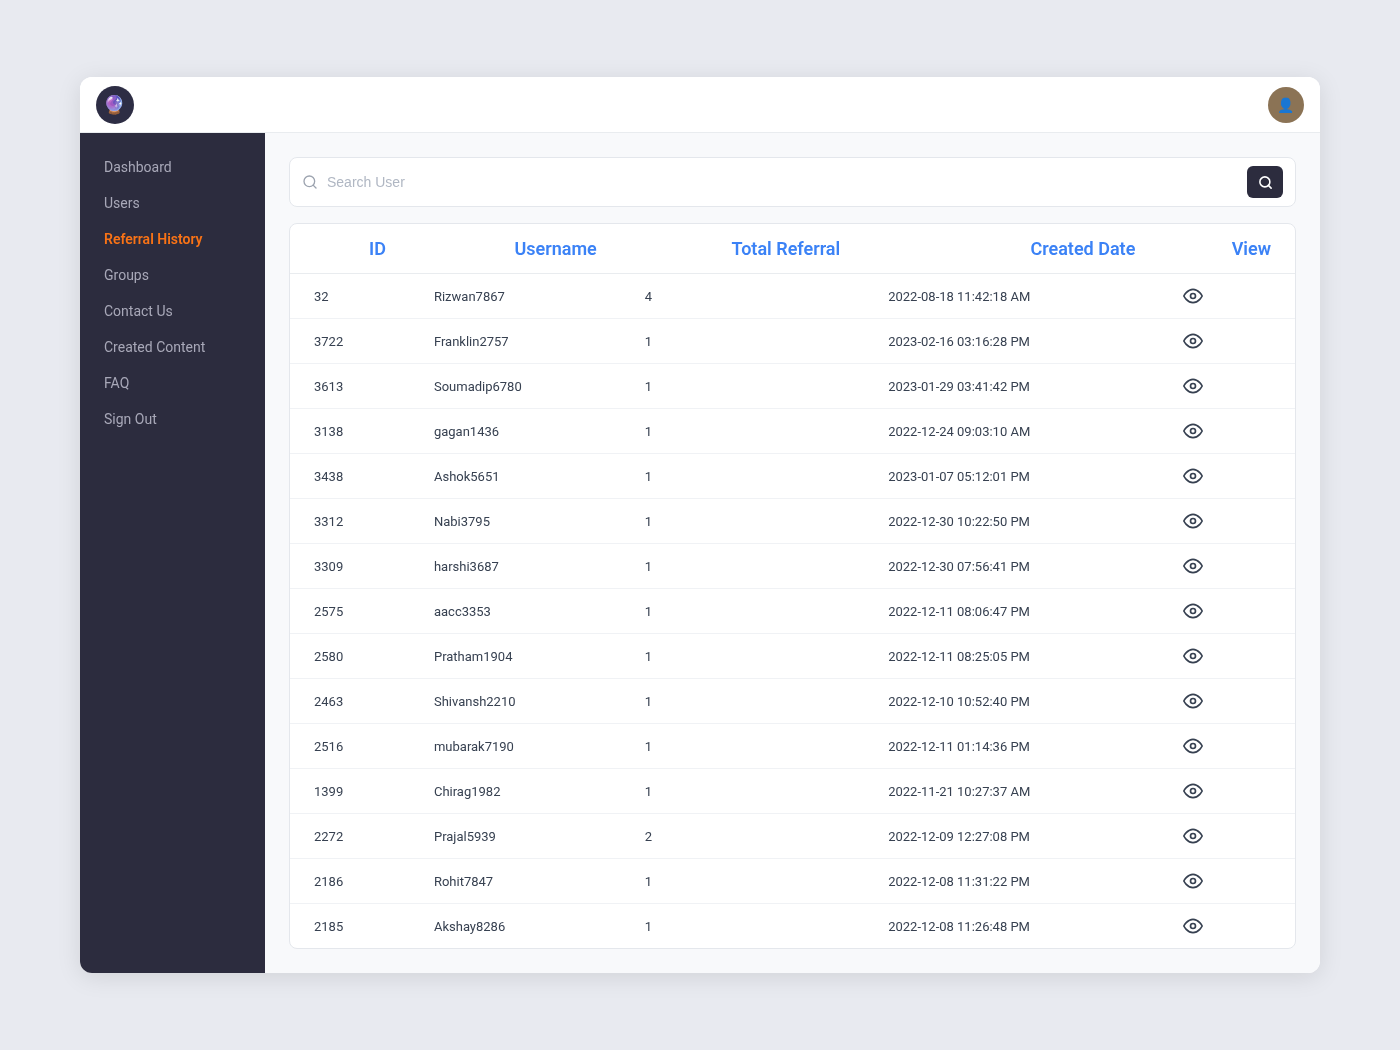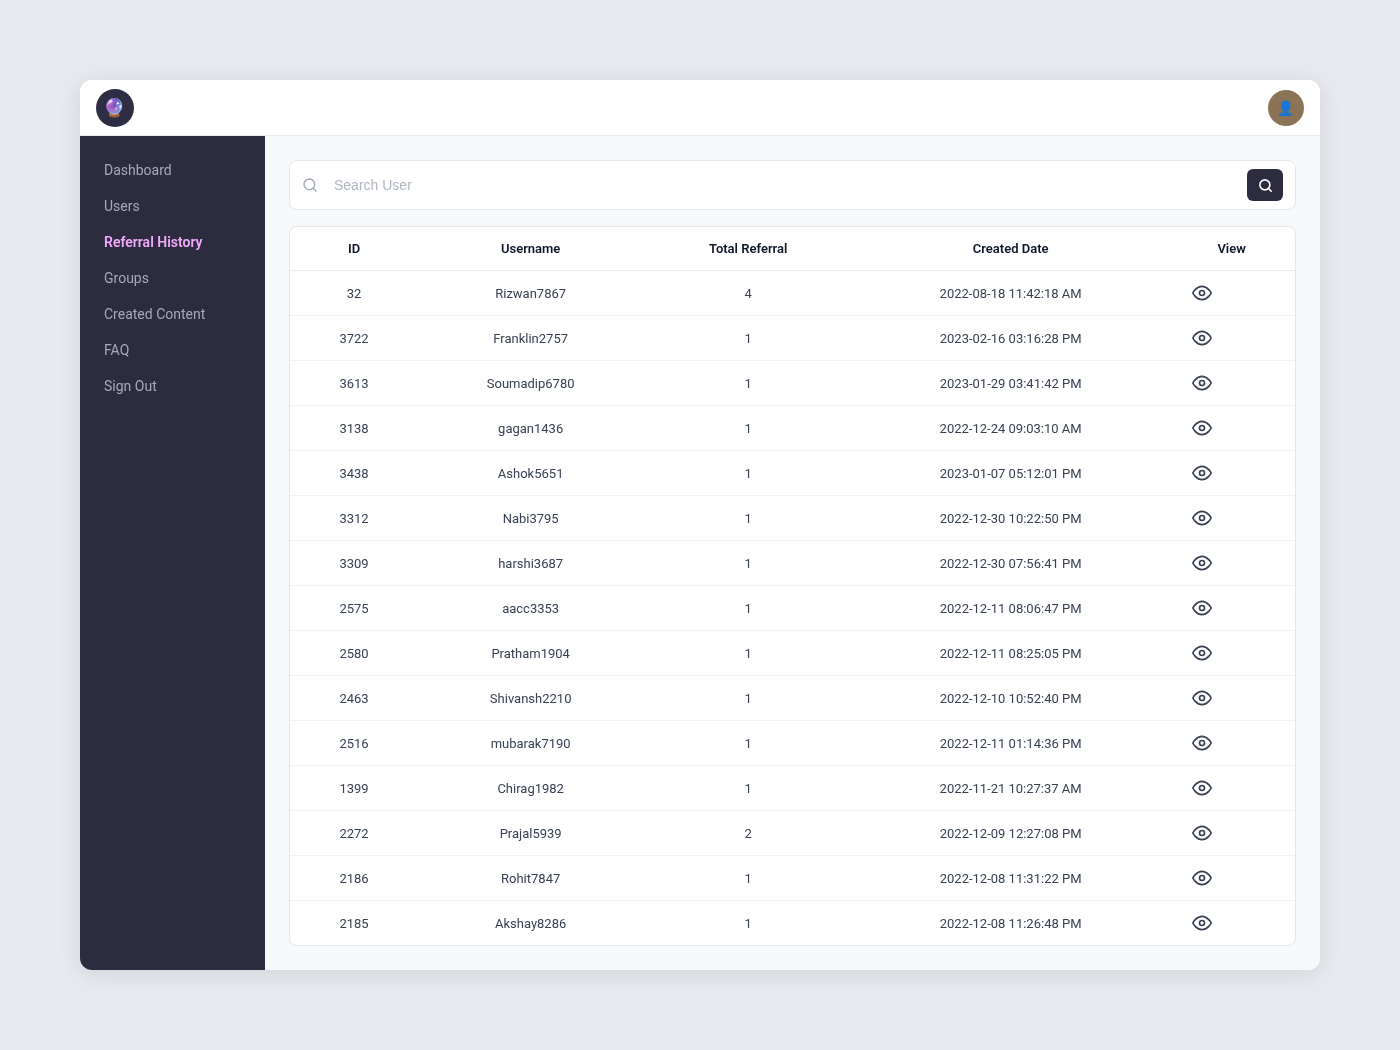--- a/index.html
+++ b/index.html
@@ -82,41 +82,41 @@
 
     .sidebar-item {
       padding: 10px 24px;
       color: #a8a8b8;
       font-size: 14px;
       cursor: pointer;
       transition: background 0.15s;
     }
 
     .sidebar-item.active {
-      color: #f0abfc;
+      color: #f97316;
       font-weight: 600;
     }
 
     
     .content-area {
       flex: 1;
       background: #f8f9fb;
       padding: 24px;
     }
 
     
     .search-bar {
       background: #fff;
       border-radius: 8px;
       border: 1px solid #e4e7ec;
       display: flex;
       align-items: center;
       padding: 8px 12px;
       margin-bottom: 16px;
-      gap: 16px;
+      gap: 9px;
     }
 
     .search-icon-wrap {
       color: #9ca3af;
       font-size: 16px;
       display: flex;
       align-items: center;
     }
 
     .search-input {
@@ -158,29 +158,28 @@
       width: 100%;
       border-collapse: collapse;
     }
 
     thead tr {
       border-bottom: 1px solid #e9ecef;
     }
 
     thead th {
       padding: 14px 24px;
-      text-align: center;
-      font-size: 13px;
+      text-align: right;
+      font-size: 18px;
       font-weight: 600;
-      color: #0f172a;
+      color: #3b82f6;
     }
 
     tbody tr {
       border-bottom: 1px solid #f0f2f5;
-      text-align: center;
     }
 
     tbody tr:last-child {
       border-bottom: none;
     }
 
     tbody td {
       padding: 12px 24px;
       font-size: 13px;
       color: #374151;
@@ -211,20 +210,21 @@
     </div>
   </div>
 
   <div class="main-layout">
 
     <nav class="sidebar">
       <div class="sidebar-item">Dashboard</div>
       <div class="sidebar-item">Users</div>
       <div class="sidebar-item active">Referral History</div>
       <div class="sidebar-item">Groups</div>
+      <div class="sidebar-item">Contact Us</div>
       <div class="sidebar-item">Created Content</div>
       <div class="sidebar-item">FAQ</div>
       <div class="sidebar-item">Sign Out</div>
     </nav>
 
     <main class="content-area">
 
       <div class="search-bar">
         <div class="search-icon-wrap">
           <svg width="16" height="16" viewBox="0 0 24 24" fill="none" stroke="#9ca3af" stroke-width="2" stroke-linecap="round" stroke-linejoin="round">

